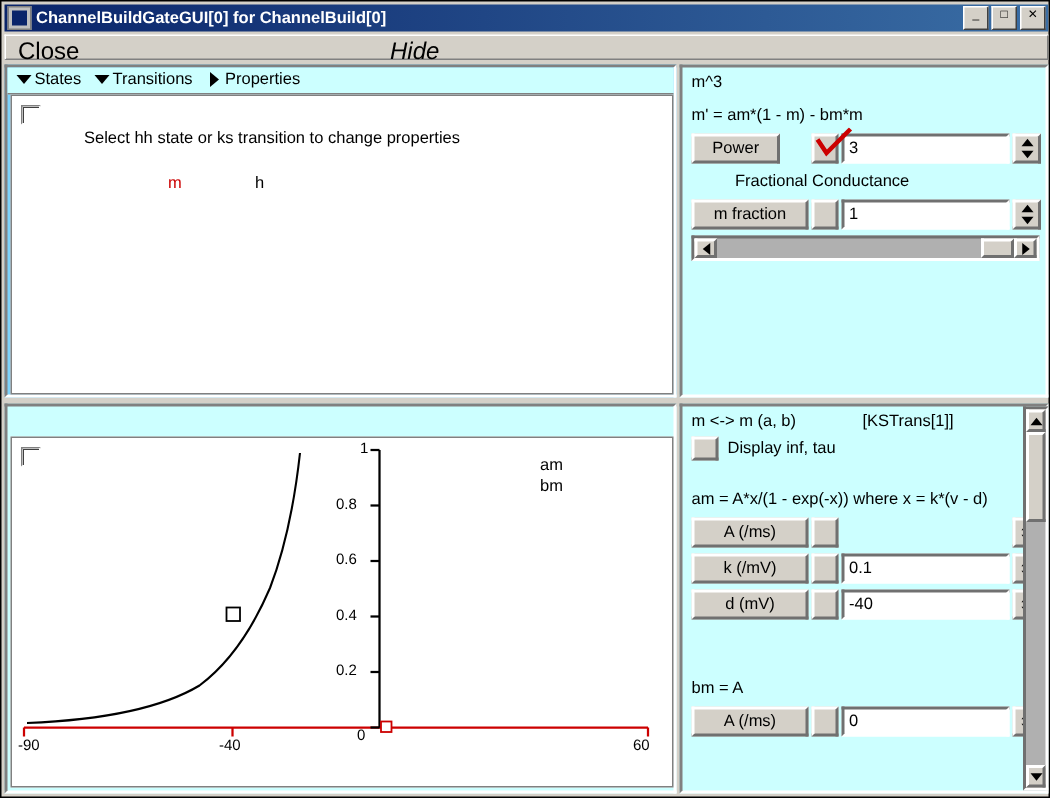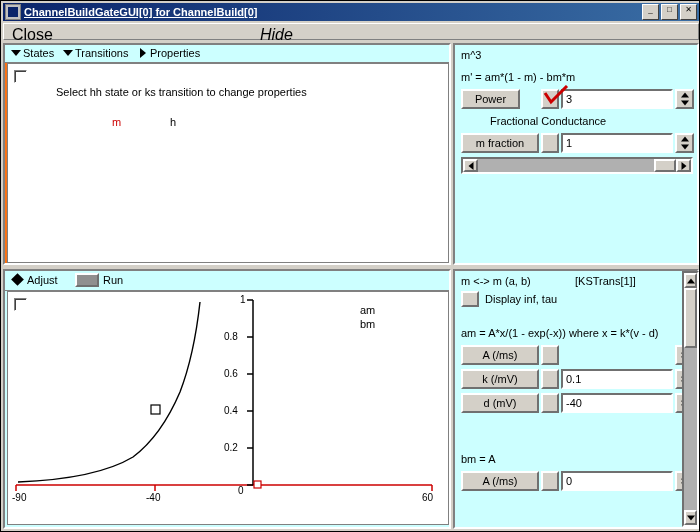--- a/index.html
+++ b/index.html
@@ -40,21 +40,20 @@
     position: absolute;
     left: 2px; top: 2px; right: 2px; bottom: 2px;
     background: #0a246a;
   }
   .titlebar .tb-title {
     color: #ffffff;
     font-size: 11px;
     font-weight: bold;
     white-space: nowrap;
     flex: 1;
-    text-decoration: underline;
   }
   .tb-buttons { display: flex; gap: 2px; margin-right: 2px; }
   .tb-btn {
     width: 15px; height: 14px;
     background: #d4d0c8;
     border: 1px solid #ffffff;
     border-right-color: #404040;
     border-bottom-color: #404040;
     position: relative;
     font-size: 8px;
@@ -86,21 +85,21 @@
   }
   
   .panel {
     position: absolute;
     box-sizing: border-box;
     background: #ccffff;
     border: 2px solid;
     border-color: #808080 #ffffff #ffffff #808080;
   }
   
-  #topleft { left: 2px; top: 42px; width: 448px; height: 222px; background: #f97316; }
+  #topleft { left: 2px; top: 42px; width: 448px; height: 222px; background: #7dd3fc; }
   #topleft .tabrow {
     position: absolute; left: 0; top: 0; width: 100%; height: 17px;
     border-bottom: 1px solid #808080;
     background: #ccffff;
   }
   .tab-lbl {
     position: absolute;
     top: 2px;
     font-size: 11px;
     color: #000;
@@ -346,26 +345,20 @@
 
     <div class="hscroll" style="left:6px; top:112px; width:232px;">
       <div class="sb-arrow h arrow-l"></div>
       <div class="sb-track"></div>
       <div class="sb-thumb" style="width:22px;"></div>
       <div class="sb-arrow h arrow-r"></div>
     </div>
   </div>
 
   <div class="panel" style="left:2px; top:268px; width:448px; height:260px;">
-    <div class="toolrow">
-      <div class="diamond" style="left:8px; top:4px;"></div>
-      <div class="tab-lbl" style="left:22px; top:3px;">Adjust</div>
-      <div class="smallbtn" style="left:70px; top:2px; width:24px; height:14px; background:#909090;"></div>
-      <div class="tab-lbl" style="left:98px; top:3px;">Run</div>
-    </div>
 
     <div class="white-area" id="plotarea" style="left:2px; top:20px; width:442px; height:234px;">
       <div class="checkbox" style="left:6px; top:6px;"></div>
 
       <svg width="442" height="234" style="position:absolute; left:0; top:0;">
 
         <line x1="8" y1="193" x2="424" y2="193" stroke="#cc0000" stroke-width="1.5"></line>
 
         <line x1="245" y1="8" x2="245" y2="193" stroke="#000000" stroke-width="1.5"></line>
 

